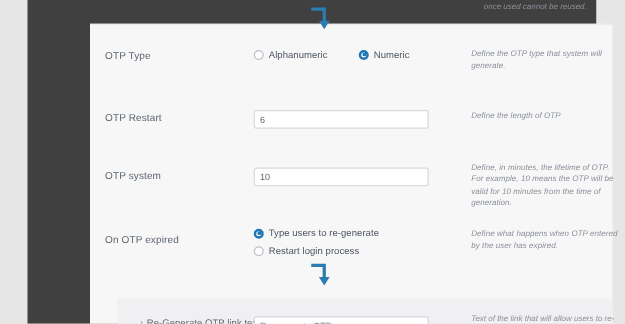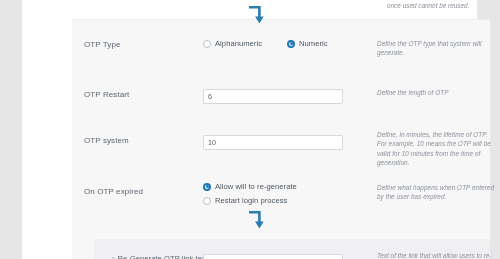--- a/index.html
+++ b/index.html
@@ -21,21 +21,21 @@
     width: 500px;
     height: 259px;
     background: #e6e6e6;
   }
   .page-sheet {
     position: absolute;
     left: 22px;
     top: 0;
     width: 455px;
     height: 259px;
-    background: #ffffff;
+    background: #404040;
     text-decoration: underline;
   }
   .settings-panel {
     position: absolute;
     left: 50px;
     top: 19px;
     width: 418px;
     height: 240px;
     background: #f7f7f8;
     border-top: 1px solid #ececee;
@@ -228,21 +228,21 @@
         </div>
         <div class="row-desc" style="top:-1px;">Define, in minutes, the lifetime of OTP. For example, 10 means the OTP will be valid for 10 minutes from the time of generation.</div>
       </div>
 
       <div class="form-row" style="top:162px;">
         <div class="row-label" style="top:4px;">On OTP expired</div>
         <div class="row-control">
           <div class="radio-group-stacked">
             <label class="radio-opt">
               <span class="radio-dot checked"></span>
-              <span>Allow will to re-generate</span>
+              <span>Type users to re-generate</span>
             </label>
             <label class="radio-opt">
               <span class="radio-dot"></span>
               <span>Restart login process</span>
             </label>
           </div>
         </div>
         <div class="row-desc" style="top:1px;">Define what happens when OTP entered by the user has expired.</div>
       </div>
 

